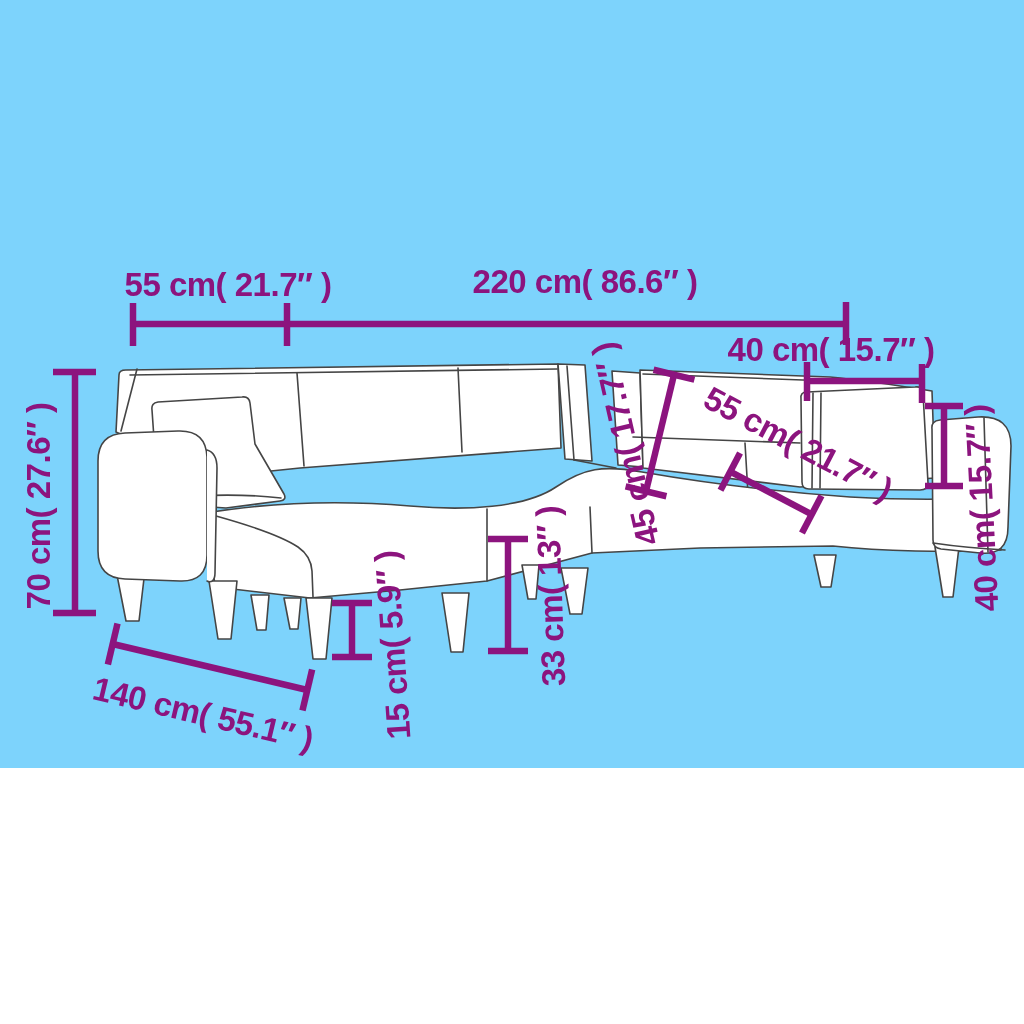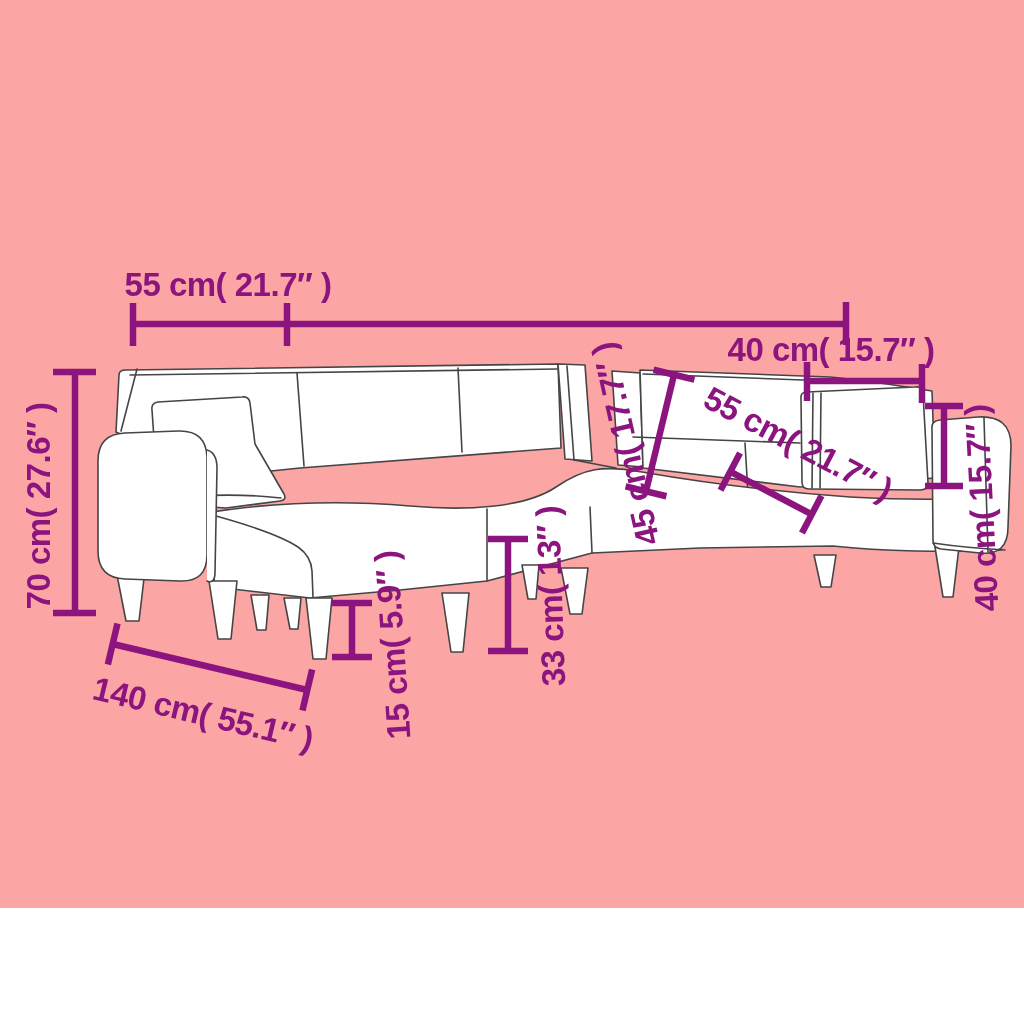--- a/index.html
+++ b/index.html
@@ -1,17 +1,17 @@
 <!DOCTYPE html>
 <html><head>
 <meta charset="utf-8">
 <style>
   html,body{margin:0;padding:0;background:#ffffff;}
   #stage{
-    position:relative;width:1024px;height:908px;background:#fca5a5;
+    position:relative;width:1024px;height:768px;background:#7dd3fc;
     font-family:"Liberation Sans", sans-serif;overflow:hidden;
   }
   #art{position:absolute;left:0;top:0;}
   .dim-label{
     position:absolute;white-space:nowrap;
     color:#8c147e;font-weight:bold;font-size:33px;letter-spacing:-0.5px;
     transform-origin:center center;
   }
   .r0   {transform:translate(-50%,-50%);}
   .rm90 {transform:translate(-50%,-50%) rotate(-90deg);}
@@ -160,20 +160,21 @@
       <g transform="rotate(13.3 210 667)">
         <path d="M110,667 L310,667"></path>
         <path d="M110,646 L110,688"></path>
         <path d="M310,646 L310,688"></path>
       </g>
     </g>
   </svg>
 
   <div class="dim-label r0" style="left:228px; top:285px;">55 cm( 21.7″ )</div>
 
+  <div class="dim-label r0" style="left:585px; top:282px;">220 cm( 86.6″ )</div>
 
   <div class="dim-label r0" style="left:831px; top:350px;">40 cm( 15.7″ )</div>
 
   <div class="dim-label rm90" style="left:39px;  top:506px;">70 cm( 27.6″ )</div>
 
   <div class="dim-label rm103" style="left:626px; top:444px;">45 cm( 17.7″ )</div>
 
   <div class="dim-label rp28" style="left:798px; top:444px;">55 cm( 21.7″ )</div>
 
   <div class="dim-label rm93" style="left:982px; top:508px;">40 cm( 15.7″ )</div>

